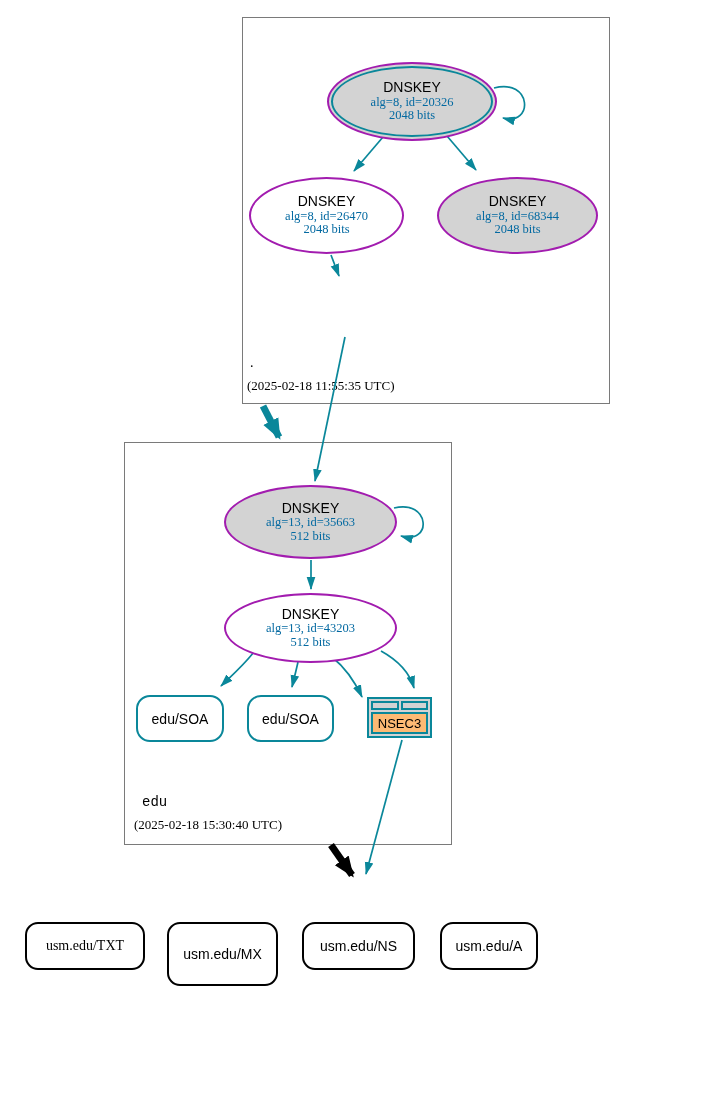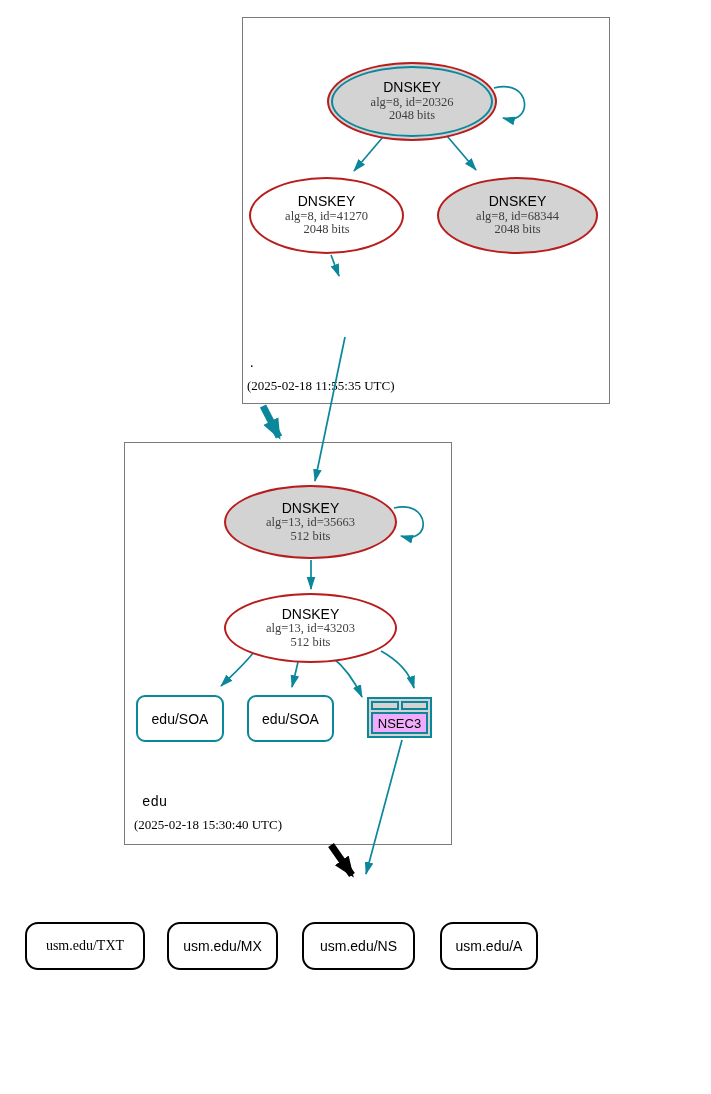--- a/index.html
+++ b/index.html
@@ -17,40 +17,40 @@
   .zone-ts{
     position:absolute;font-family:"Liberation Serif",serif;font-size:13px;color:#000;white-space:pre;
   }
   
   svg.edges{position:absolute;left:0;top:0;z-index:2;pointer-events:none;}
   .edge{fill:none;stroke:#0a879a;stroke-width:1.7px;}
   .edge-thick-teal{fill:none;stroke:#0a879a;stroke-width:7px;}
   .edge-thick-black{fill:none;stroke:#000000;stroke-width:7px;}
   
   .node{position:absolute;z-index:3;box-sizing:border-box;display:flex;align-items:center;justify-content:center;}
-  .ellipse{border:2px solid #b91c1c;border-radius:50%;background:#ffffff;}
+  .ellipse{border:2px solid #a21caf;border-radius:50%;background:#ffffff;}
   .ellipse.gray{background:#d3d3d3;}
   .ring-inner{position:absolute;inset:2px;border:2px solid #0a879a;border-radius:50%;pointer-events:none;}
   .node-text{position:relative;text-align:center;line-height:1.08;z-index:1;}
   .node-title{font-family:"Liberation Sans",sans-serif;font-size:14px;color:#000;}
-  .node-detail{font-family:"Liberation Serif",serif;font-size:12.5px;color:#404040;}
+  .node-detail{font-family:"Liberation Serif",serif;font-size:12.5px;color:#0369a1;}
   .rrset{
-    border:2px solid #0a879a;border-radius:9px;background:#ffffff;
+    border:2px solid #0a879a;border-radius:14px;background:#ffffff;
     font-family:"Liberation Sans",sans-serif;font-size:14px;color:#000;
   }
   .rrset.black-border{border-color:#000000;border-radius:13px;}
   
   .nsec3{
     border:2px solid #0a879a;background:#d3d3d3;padding:2px;
     display:flex;flex-direction:column;justify-content:stretch;align-items:stretch;
   }
   .nsec3-header{display:flex;gap:2px;height:9px;}
   .nsec3-cell{flex:1;border:2px solid #0a879a;background:#d3d3d3;box-sizing:border-box;}
   .nsec3-body{
-    flex:1;margin-top:2px;border:2px solid #0a879a;background:#f0abfc;box-sizing:border-box;
+    flex:1;margin-top:2px;border:2px solid #0a879a;background:#fdba74;box-sizing:border-box;
     display:flex;align-items:center;justify-content:center;
     font-family:"Liberation Sans",sans-serif;font-size:13px;color:#000;
   }
 </style>
 </head>
 <body>
 
 <div class="canvas">
 
   <div class="zone-box" style="left:242px;top:17px;width:368px;height:387px;">
@@ -103,21 +103,21 @@
     <div class="node-text">
       <div class="node-title">DNSKEY</div>
       <div class="node-detail">alg=8, id=20326</div>
       <div class="node-detail">2048 bits</div>
     </div>
   </div>
 
   <div class="node ellipse" style="left:249px;top:177px;width:155px;height:77px;">
     <div class="node-text">
       <div class="node-title">DNSKEY</div>
-      <div class="node-detail">alg=8, id=41270</div>
+      <div class="node-detail">alg=8, id=26470</div>
       <div class="node-detail">2048 bits</div>
     </div>
   </div>
 
   <div class="node ellipse gray" style="left:437px;top:177px;width:161px;height:77px;">
     <div class="node-text">
       <div class="node-title">DNSKEY</div>
       <div class="node-detail">alg=8, id=68344</div>
       <div class="node-detail">2048 bits</div>
     </div>
@@ -147,20 +147,20 @@
   <div class="node nsec3" style="left:367px;top:697px;width:65px;height:41px;">
     <div class="nsec3-header">
       <div class="nsec3-cell"></div>
       <div class="nsec3-cell"></div>
     </div>
     <div class="nsec3-body">NSEC3</div>
   </div>
 
   <div class="node rrset black-border" style="left:25px;top:922px;width:120px;height:48px;font-family:Liberation Serif, serif;">usm.edu/TXT</div>
 
-  <div class="node rrset black-border" style="left:167px;top:922px;width:111px;height:48px;">usm.edu/MX</div>
+  <div class="node rrset black-border" style="left:167px;top:922px;width:111px;height:64px;">usm.edu/MX</div>
 
   <div class="node rrset black-border" style="left:302px;top:922px;width:113px;height:48px;">usm.edu/NS</div>
 
   <div class="node rrset black-border" style="left:440px;top:922px;width:98px;height:48px;">usm.edu/A</div>
 
 
 </div>
 
 </body></html>

